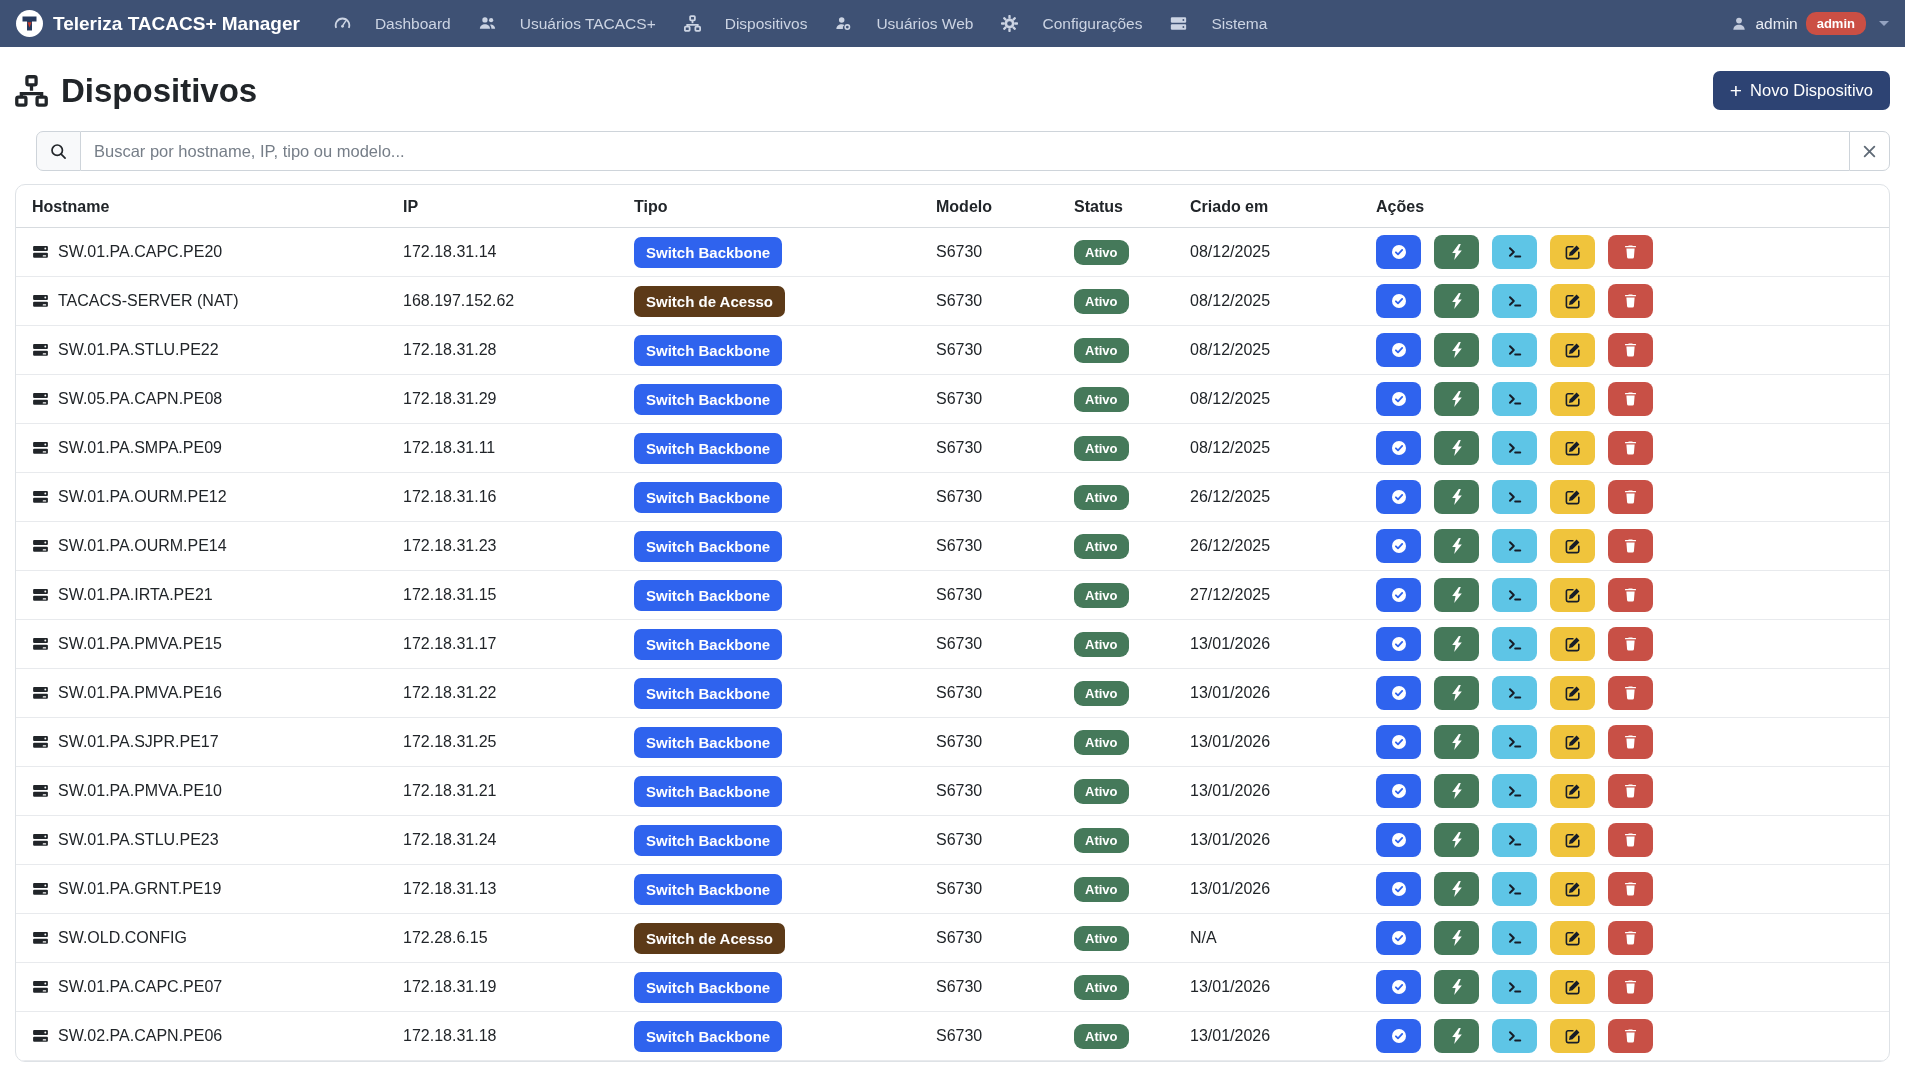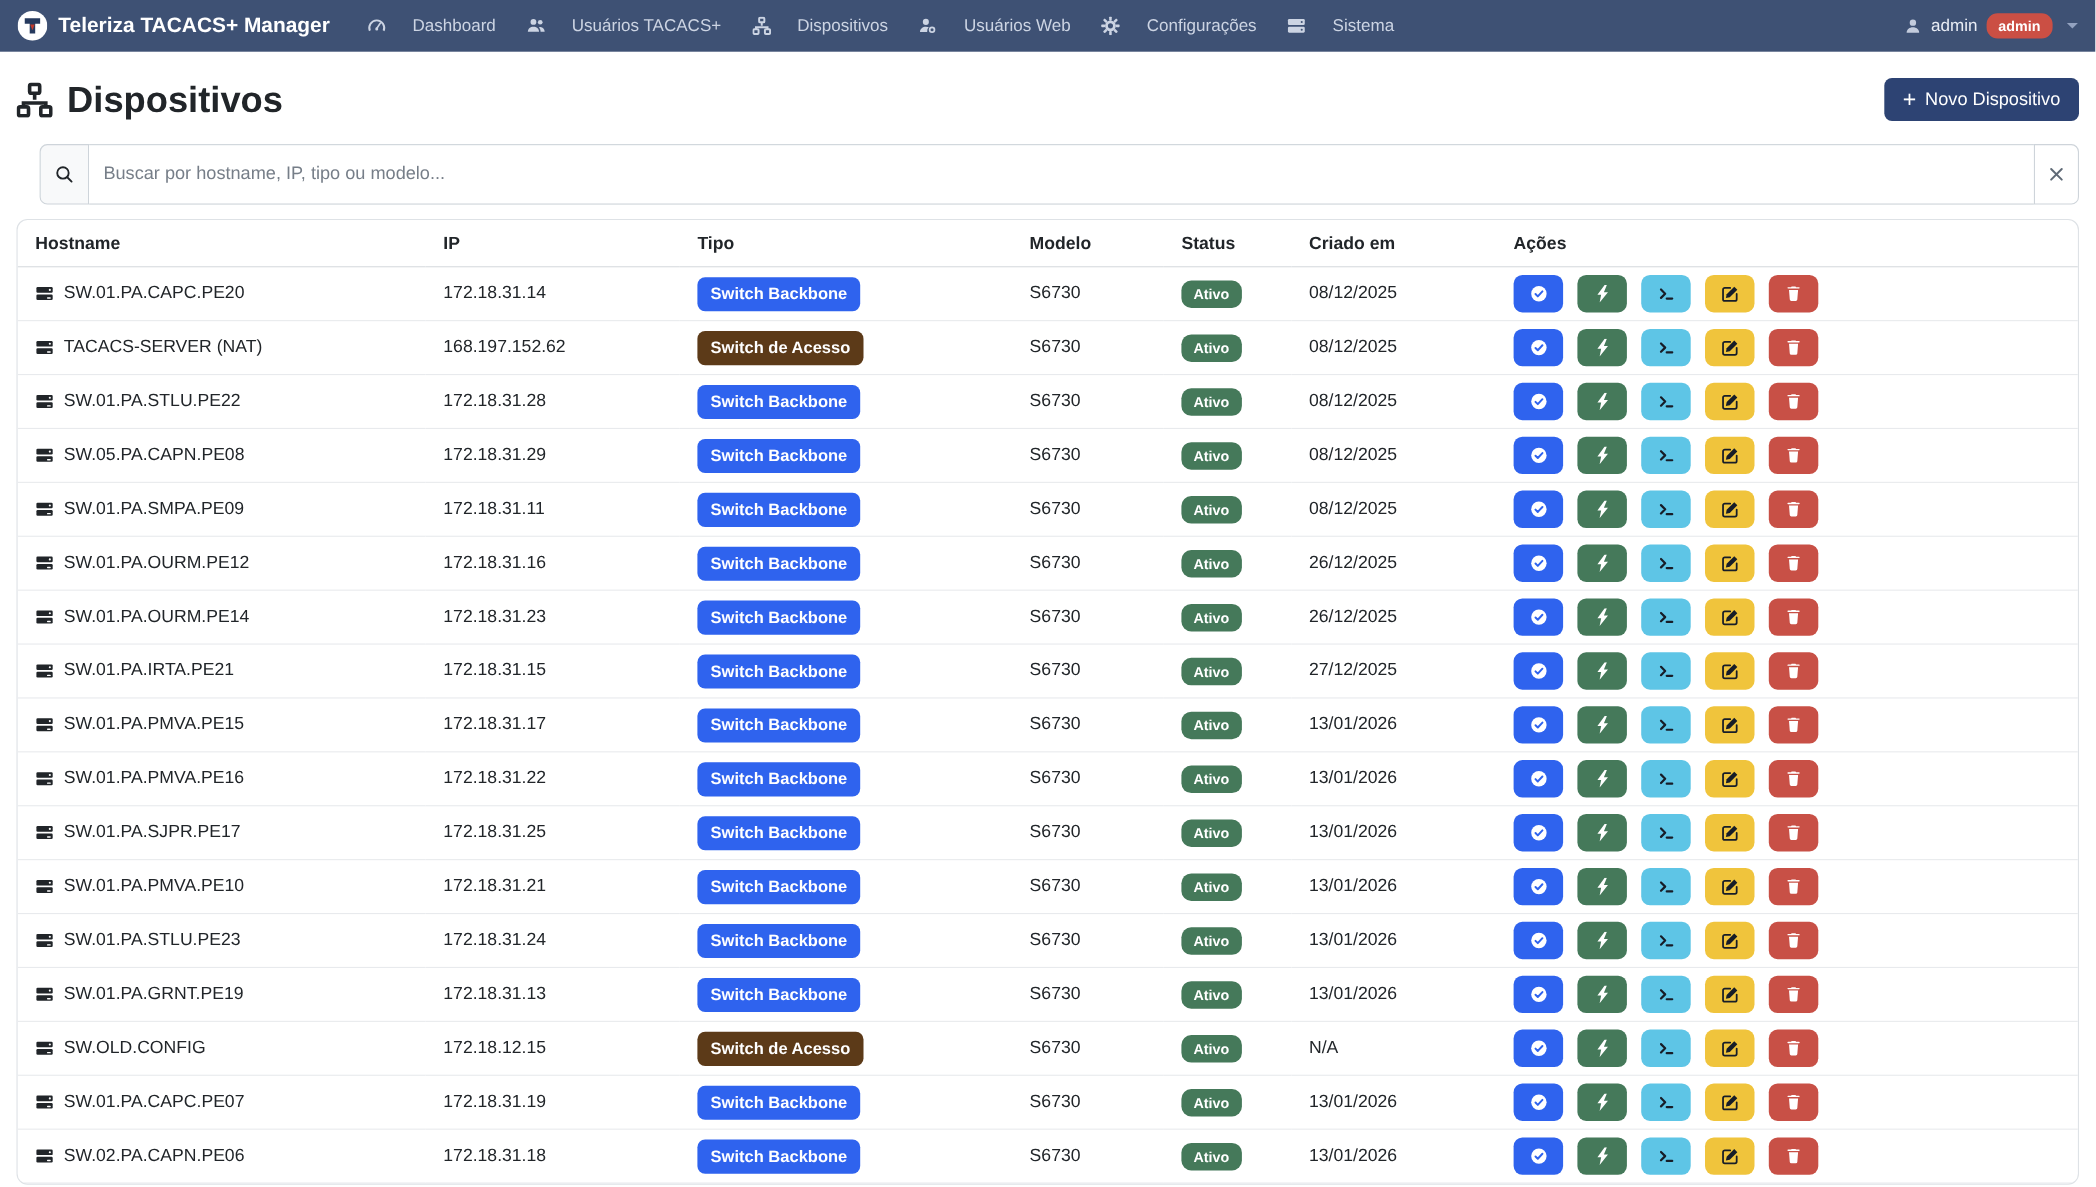--- a/index.html
+++ b/index.html
@@ -25,21 +25,21 @@
   .main { padding:0 15px; }
   .page-head { display:flex; justify-content:space-between; align-items:center; margin-top:24px; }
   .page-title { display:flex; align-items:center; gap:13px; font-size:33px; font-weight:600; color:#212529; }
   .btn-new {
     background:var(--primary-button-bg,#2d4373); color:#fff; border:none; border-radius:7px;
     font-size:16.5px; padding:9px 17px; display:flex; align-items:center; gap:8px; cursor:pointer;
     font-family:inherit;
   }
   .plus { font-size:21px; font-weight:400; line-height:1; }
   
-  .search-row { display:flex; margin-top:21px; height:55px;padding-left:21px; }
+  .search-row { display:flex; margin-top:21px; height:40px;padding-left:21px; }
   .search-addon {
     width:45px; background:#f8f9fa; border:1px solid #ced4da; border-radius:7px 0 0 7px;
     display:flex; align-items:center; justify-content:center;
   }
   .search-input {
     flex:1; border:1px solid #ced4da; border-left:none; border-right:none;
     font-size:16.5px; padding:0 13px; color:#212529; outline:none; font-family:inherit;
   }
   .search-input::placeholder { color:#767e88; }
   .btn-clear {
@@ -1125,21 +1125,21 @@
           <svg width="17" height="16" viewBox="0 0 16 16" fill="#212529">
             <rect x="0.6" y="2" width="14.8" height="5.1" rx="1.1"></rect>
             <rect x="0.6" y="8.7" width="14.8" height="5.1" rx="1.1"></rect>
             <circle cx="12.8" cy="4.55" r="0.95" fill="#fff"></circle>
             <rect x="10.2" y="11.3" width="3.5" height="1.3" rx="0.6" fill="#fff"></rect>
           </svg>
         </span>
         <span>SW.OLD.CONFIG</span>
       </span>
     </td>
-    <td>172.18.12.15</td>
+    <td>172.28.6.15</td>
     <td><span class="badge-tipo badge-acesso">Switch de Acesso</span></td>
     <td>S6730</td>
     <td><span class="badge-status">Ativo</span></td>
     <td>N/A</td>
     <td>
       <span class="actions">
         <button class="act act-validate">
           <span style="display:flex;">
             <svg width="16" height="16" viewBox="0 0 16 16">
               <circle cx="8" cy="8" r="7" fill="#fff"></circle>

